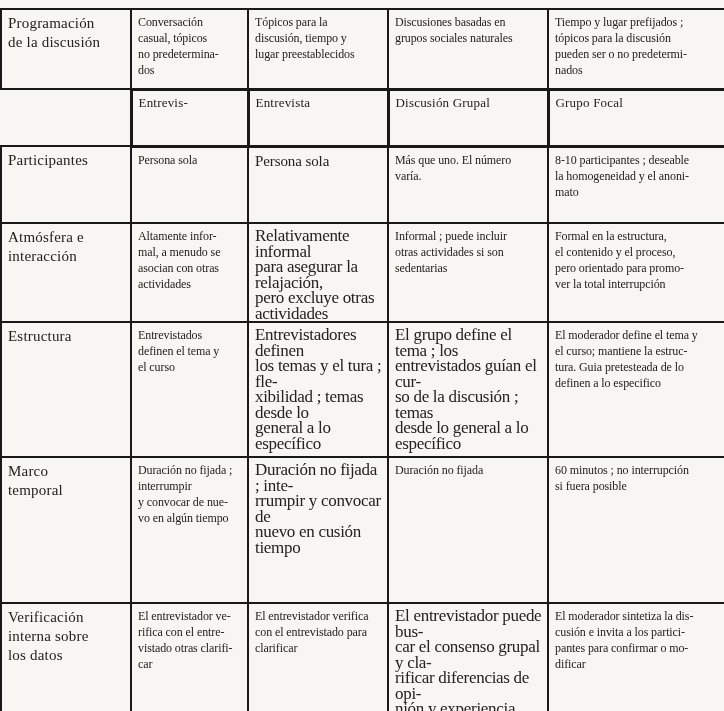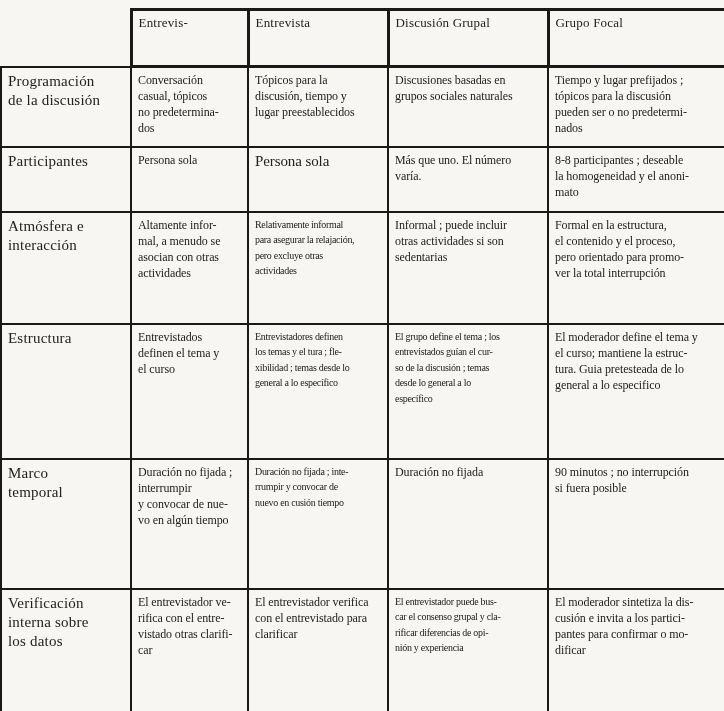--- a/index.html
+++ b/index.html
@@ -56,21 +56,21 @@
     padding: 6px 3px 0 8px;
     letter-spacing: 0.2px;
   }
   td.cell {
     border: 2px solid #191919;
     font-size: 12px;
     line-height: 16px;
     letter-spacing: -0.1px;
   }
   td.cell.tight {
-    font-size: 10px;
+    font-size: 17px;
     letter-spacing: -0.3px;
     line-height: 15.5px;
   }
   td.cell.lg {
     font-size: 15px;
     line-height: 18px;
   }
 </style>
 </head>
 <body>
@@ -78,58 +78,58 @@
 <div class="page">
   <table class="cmp">
     <colgroup>
       <col style="width:130px">
       <col style="width:117px">
       <col style="width:140px">
       <col style="width:160px">
       <col style="width:177px">
     </colgroup>
     <tbody>
-        <tr style="height:57px">
-      <th class="corner"></th>
-      <th class="colhead">Entrevis-</th>
-      <th class="colhead">Entrevista</th>
-      <th class="colhead">Discusión Grupal</th>
-      <th class="colhead">Grupo Focal</th>
-    </tr>
-
-    <tr style="height:80px">
+        <tr style="height:80px">
       <th class="rowhead">Programación
 de la discusión</th>
       <td class="cell">Conversación
 casual, tópicos
 no predetermina-
 dos</td>
       <td class="cell">Tópicos para la
 discusión, tiempo y
 lugar preestablecidos</td>
       <td class="cell">Discusiones basadas en
 grupos sociales naturales</td>
       <td class="cell">Tiempo y lugar prefijados ;
 tópicos para la discusión
 pueden ser o no predetermi-
 nados</td>
     </tr>
 
-    <tr style="height:65px">
+    <tr style="height:57px">
+      <th class="corner"></th>
+      <th class="colhead">Entrevis-</th>
+      <th class="colhead">Entrevista</th>
+      <th class="colhead">Discusión Grupal</th>
+      <th class="colhead">Grupo Focal</th>
+    </tr>
+
+    <tr style="height:77px">
       <th class="rowhead">Participantes</th>
       <td class="cell">Persona sola</td>
       <td class="cell lg">Persona sola</td>
       <td class="cell">Más que uno. El número
 varía.</td>
-      <td class="cell">8-8 participantes ; deseable
+      <td class="cell">8-10 participantes ; deseable
 la homogeneidad y el anoni-
 mato</td>
     </tr>
 
-    <tr style="height:112px">
+    <tr style="height:97px">
       <th class="rowhead">Atmósfera e
 interacción</th>
       <td class="cell">Altamente infor-
 mal, a menudo se
 asocian con otras
 actividades</td>
       <td class="cell tight">Relativamente informal
 para asegurar la relajación,
 pero excluye otras
 actividades</td>
@@ -152,35 +152,35 @@
 xibilidad ; temas desde lo
 general a lo específico</td>
       <td class="cell tight">El grupo define el tema ; los
 entrevistados guían el cur-
 so de la discusión ; temas
 desde lo general a lo
 específico</td>
       <td class="cell">El moderador define el tema y
 el curso; mantiene la estruc-
 tura. Guia pretesteada de lo
-general a lo especifico</td>
-    </tr>
-
-    <tr style="height:130px">
+definen a lo especifico</td>
+    </tr>
+
+    <tr style="height:146px">
       <th class="rowhead">Marco
 temporal</th>
       <td class="cell">Duración no fijada ;
 interrumpir
 y convocar de nue-
 vo en algún tiempo</td>
       <td class="cell tight">Duración no fijada ; inte-
 rrumpir y convocar de
 nuevo en cusión tiempo</td>
       <td class="cell">Duración no fijada</td>
-      <td class="cell">90 minutos ; no interrupción
+      <td class="cell">60 minutos ; no interrupción
 si fuera posible</td>
     </tr>
 
     <tr style="height:144px">
       <th class="rowhead">Verificación
 interna sobre
 los datos</th>
       <td class="cell">El entrevistador ve-
 rifica con el entre-
 vistado otras clarifi-

